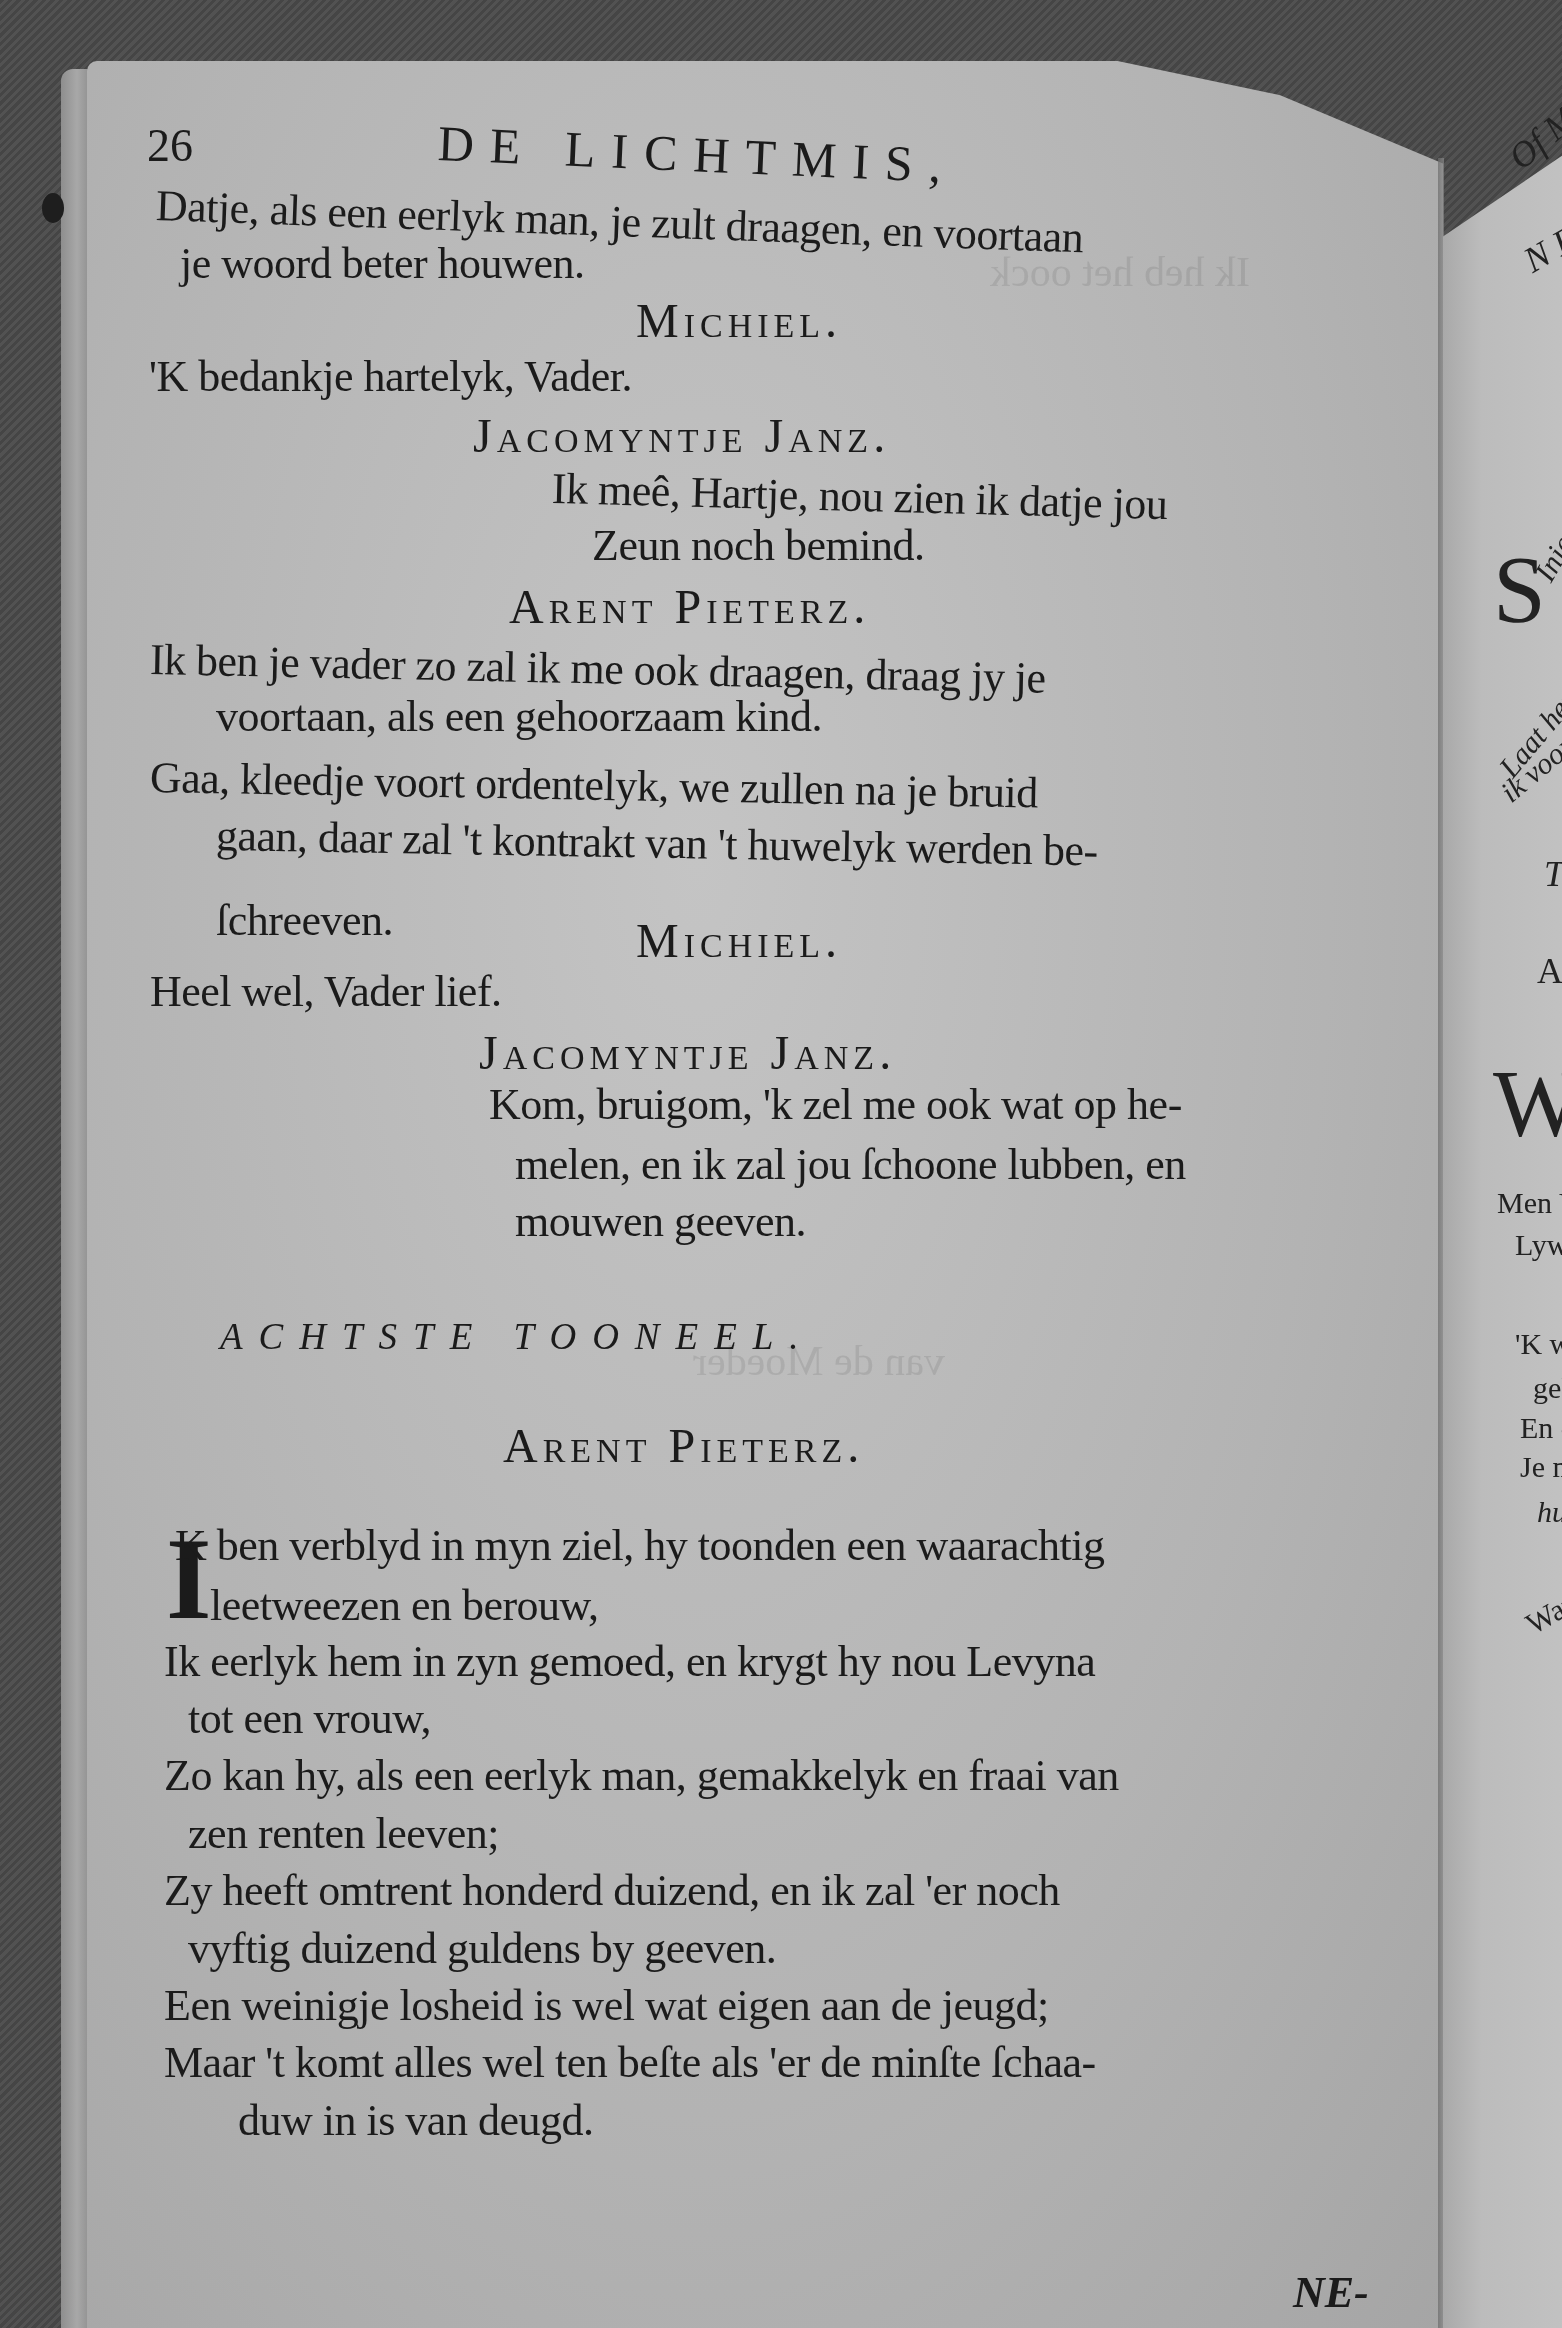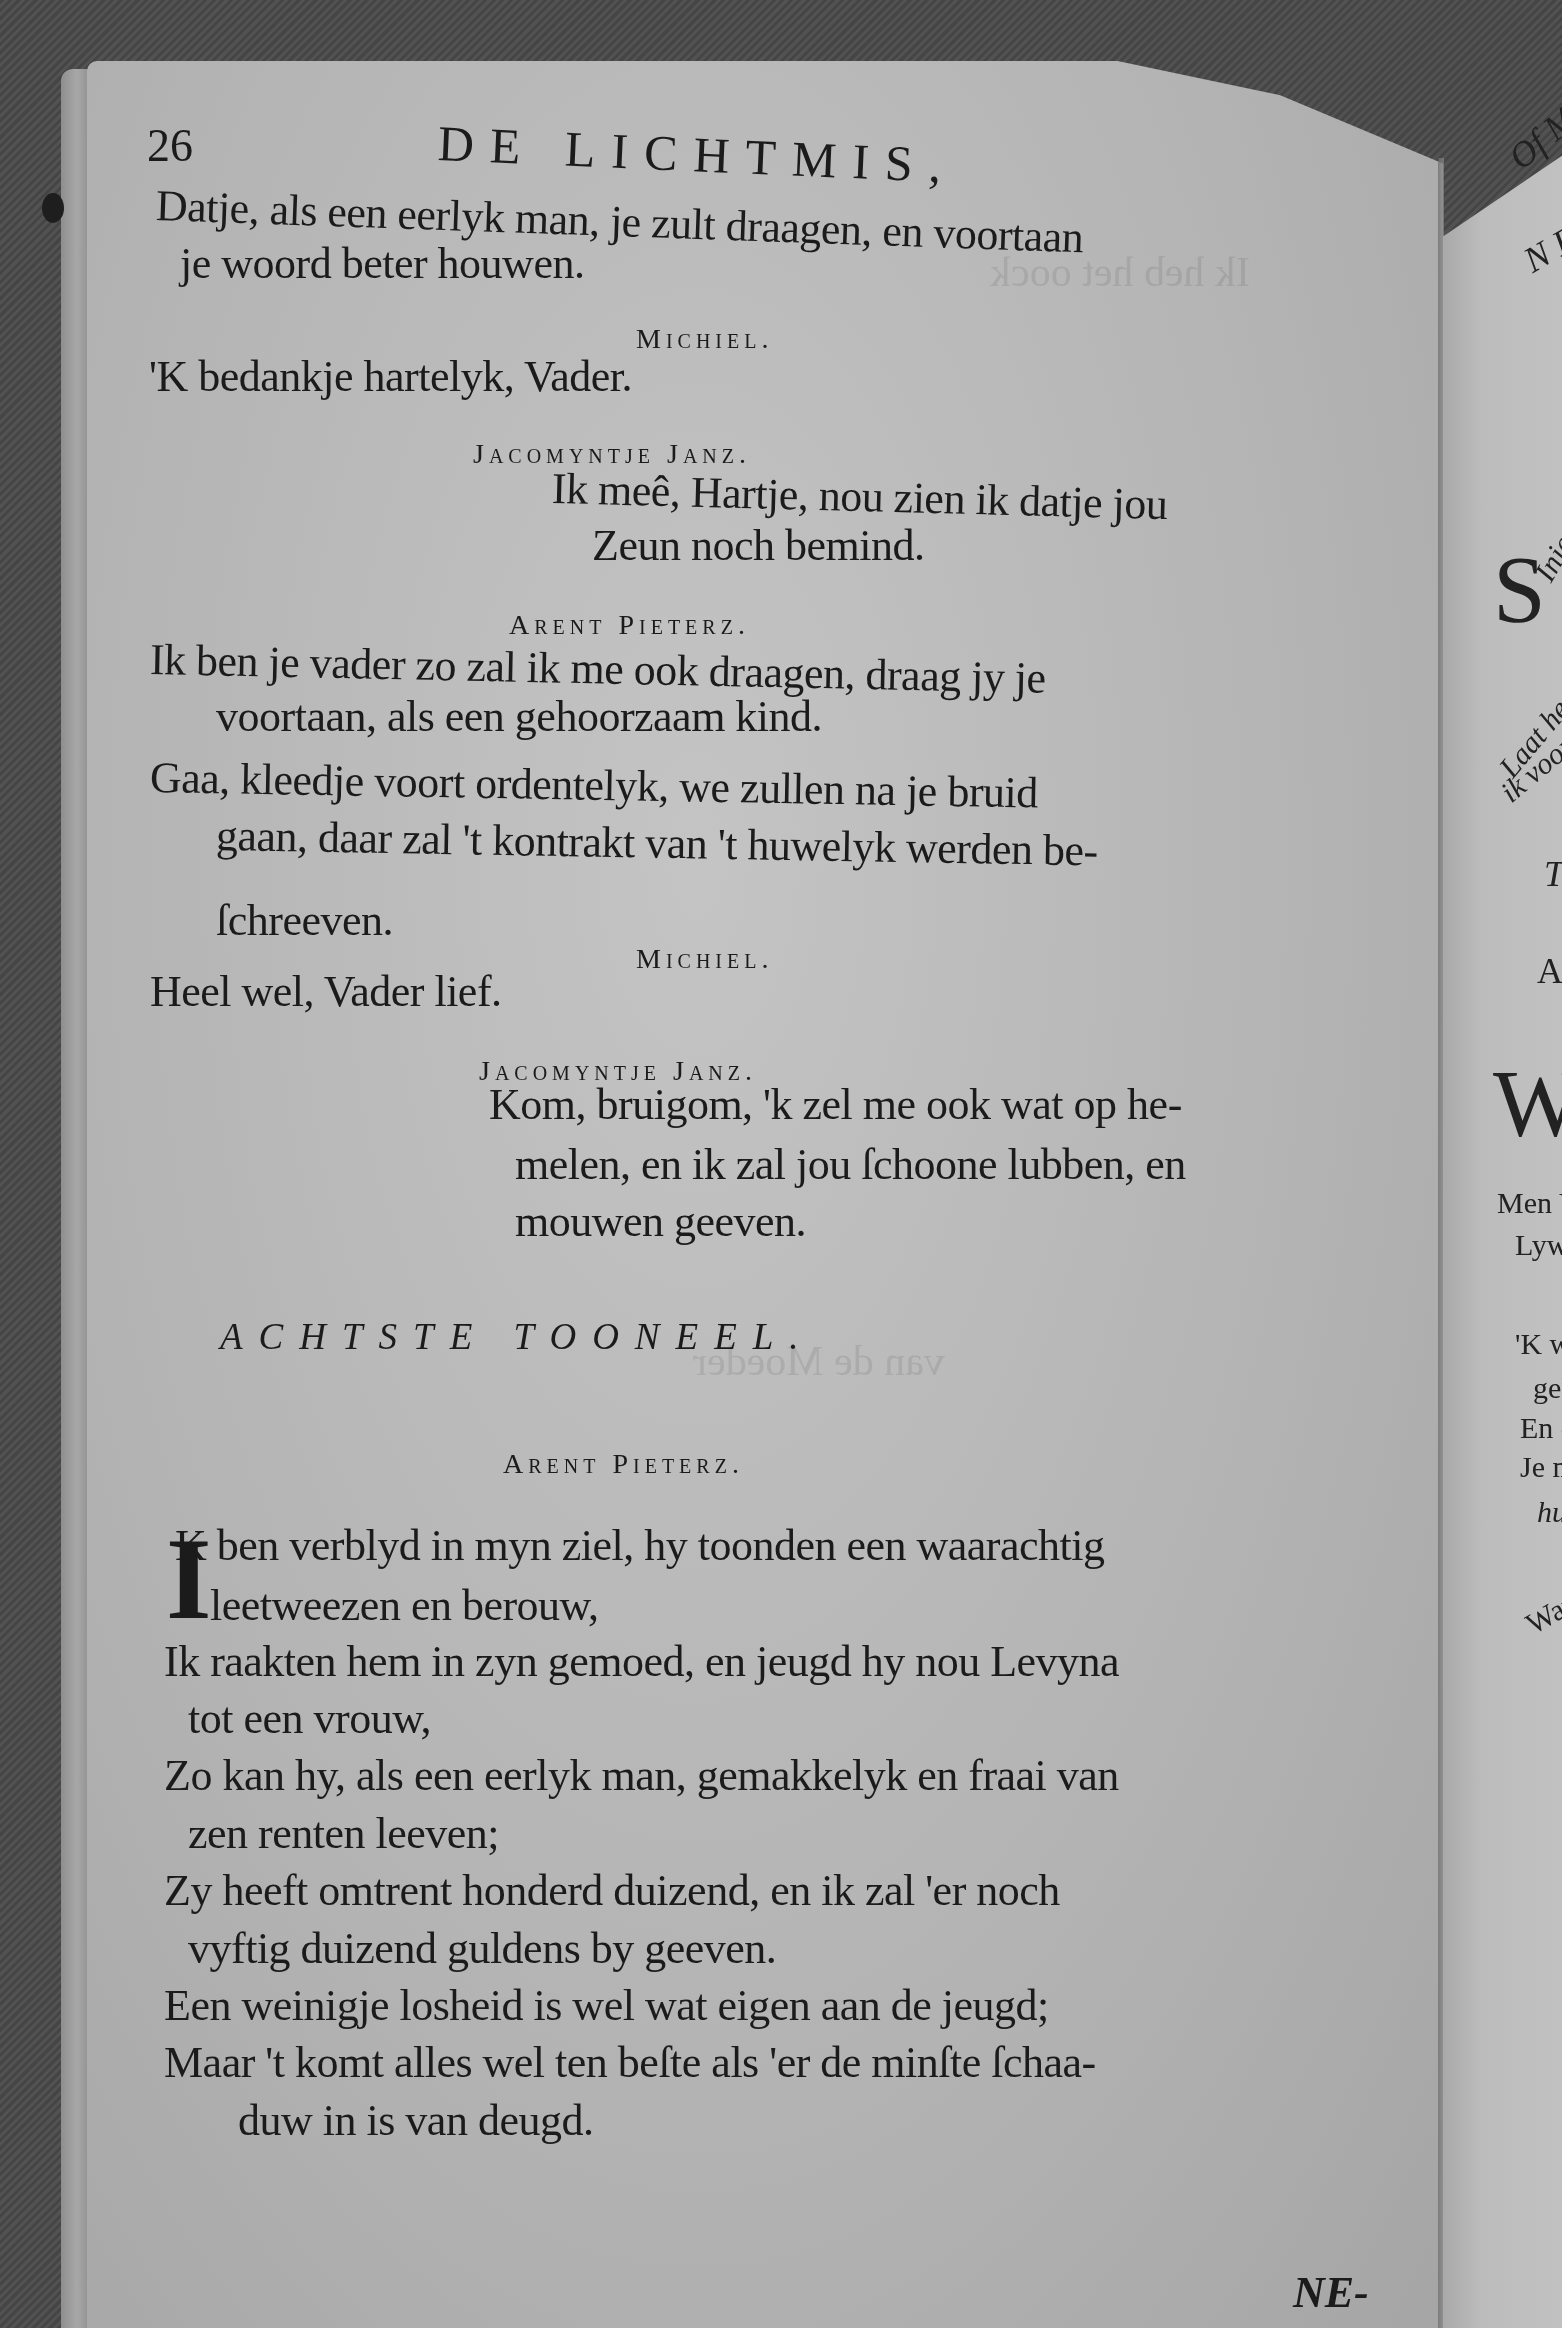--- a/index.html
+++ b/index.html
@@ -30,21 +30,21 @@
     background:linear-gradient(90deg,#a9a9a9,#bcbcbc 30%,#c2c2c2);
     clip-path: polygon(0 4%, 100% 0, 100% 100%, 0 100%);
   }
   .gutter {
     position:absolute; left:1438px; top:158px; width:6px; height:2170px;
     background:linear-gradient(90deg,#6a6a6a,#8a8a8a);
     opacity:.7;
   }
   .text { color:#1b1b1b; position:absolute; white-space:nowrap; }
   .body-line { font-size:44px; letter-spacing:-0.5px; }
-  .speaker { font-size:28px; letter-spacing:5px; font-variant:small-caps;margin-top:30px; }
+  .speaker { font-size:48px; letter-spacing:5px; font-variant:small-caps; }
   .running-head { font-size:50px; letter-spacing:16px; }
   .page-num { font-size:46px; }
   .scene-title { font-size:37px; font-style:italic; letter-spacing:16px; }
   .dropcap { font-size:117px; font-weight:bold; line-height:1; }
   .catchword { font-size:44px; font-style:italic; font-weight:bold; }
   .rp { color:#222; position:absolute; white-space:nowrap; font-size:36px; }
   .rp.it { font-style:italic; }
   .rp-big { font-size:95px; }
   .bleed { position:absolute; color:rgba(60,60,60,0.13); font-size:42px; white-space:nowrap; transform:scaleX(-1); }
 </style>
@@ -87,21 +87,21 @@
 <div class="text body-line" style="left:467px;top:1079px;margin-left:22px;">Kom, bruigom, 'k zel me ook wat op he-</div>
 <div class="text body-line" style="left:515px;top:1139px;">melen, en ik zal jou ſchoone lubben, en</div>
 <div class="text body-line" style="left:515px;top:1196px;">mouwen geeven.</div>
 
 <div class="text scene-title" style="left:220px;top:1315px;">ACHTSTE TOONEEL.</div>
 <div class="text speaker" style="left:503px;top:1418px;">Arent Pieterz.</div>
 
 <div class="text dropcap" style="left:166px;top:1520px;">I</div>
 <div class="text body-line" style="left:175px;top:1520px;">K ben verblyd in myn ziel, hy toonden een waarachtig</div>
 <div class="text body-line" style="left:210px;top:1580px;">leetweezen en berouw,</div>
-<div class="text body-line" style="left:164px;top:1636px;">Ik raakten hem in zyn gemoed, en jeugd hy nou Levyna</div>
+<div class="text body-line" style="left:164px;top:1636px;">Ik eerlyk hem in zyn gemoed, en krygt hy nou Levyna</div>
 <div class="text body-line" style="left:188px;top:1693px;">tot een vrouw,</div>
 <div class="text body-line" style="left:164px;top:1750px;">Zo kan hy, als een eerlyk man, gemakkelyk en fraai van</div>
 <div class="text body-line" style="left:188px;top:1808px;">zen renten leeven;</div>
 <div class="text body-line" style="left:164px;top:1865px;">Zy heeft omtrent honderd duizend, en ik zal 'er noch</div>
 <div class="text body-line" style="left:188px;top:1923px;">vyftig duizend guldens by geeven.</div>
 <div class="text body-line" style="left:164px;top:1980px;">Een weinigje losheid is wel wat eigen aan de jeugd;</div>
 <div class="text body-line" style="left:164px;top:2037px;">Maar 't komt alles wel ten beſte als 'er de minſte ſchaa-</div>
 <div class="text body-line" style="left:194px;top:2095px;margin-left:44px;">duw in is van deugd.</div>
 
 <div class="text catchword" style="left:1293px;top:2267px;">NE-</div>

